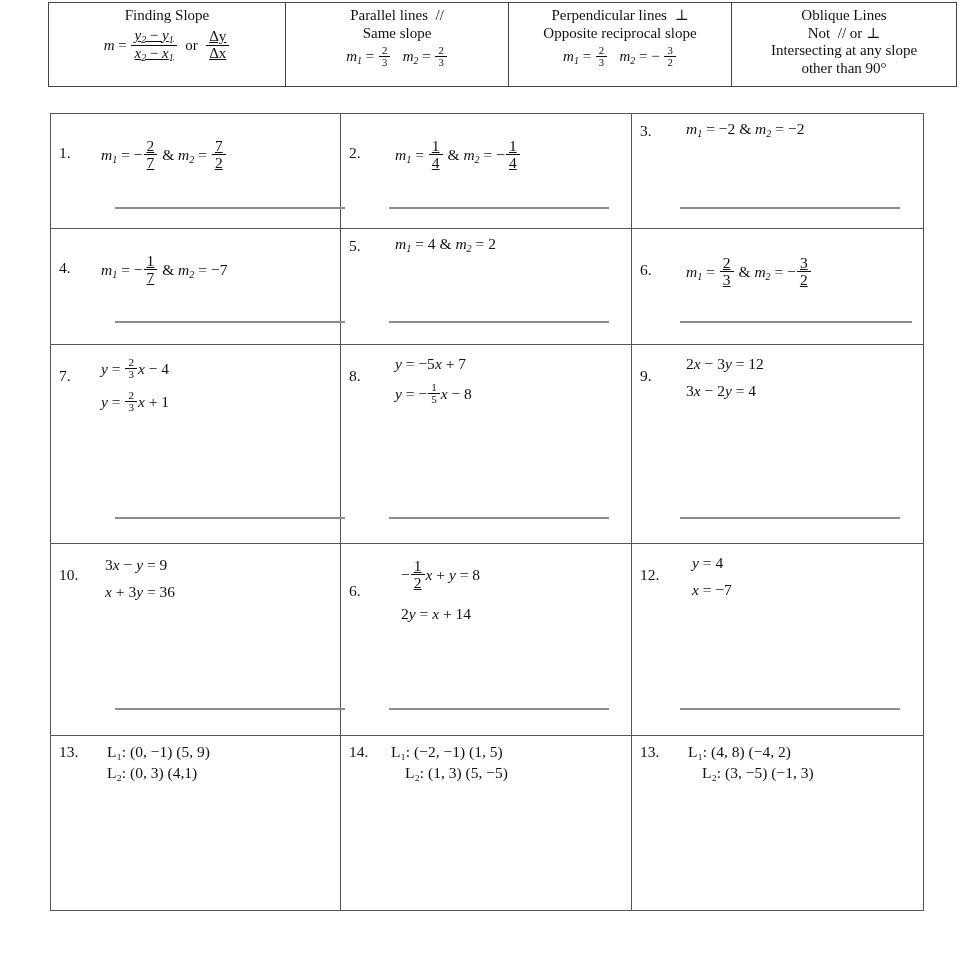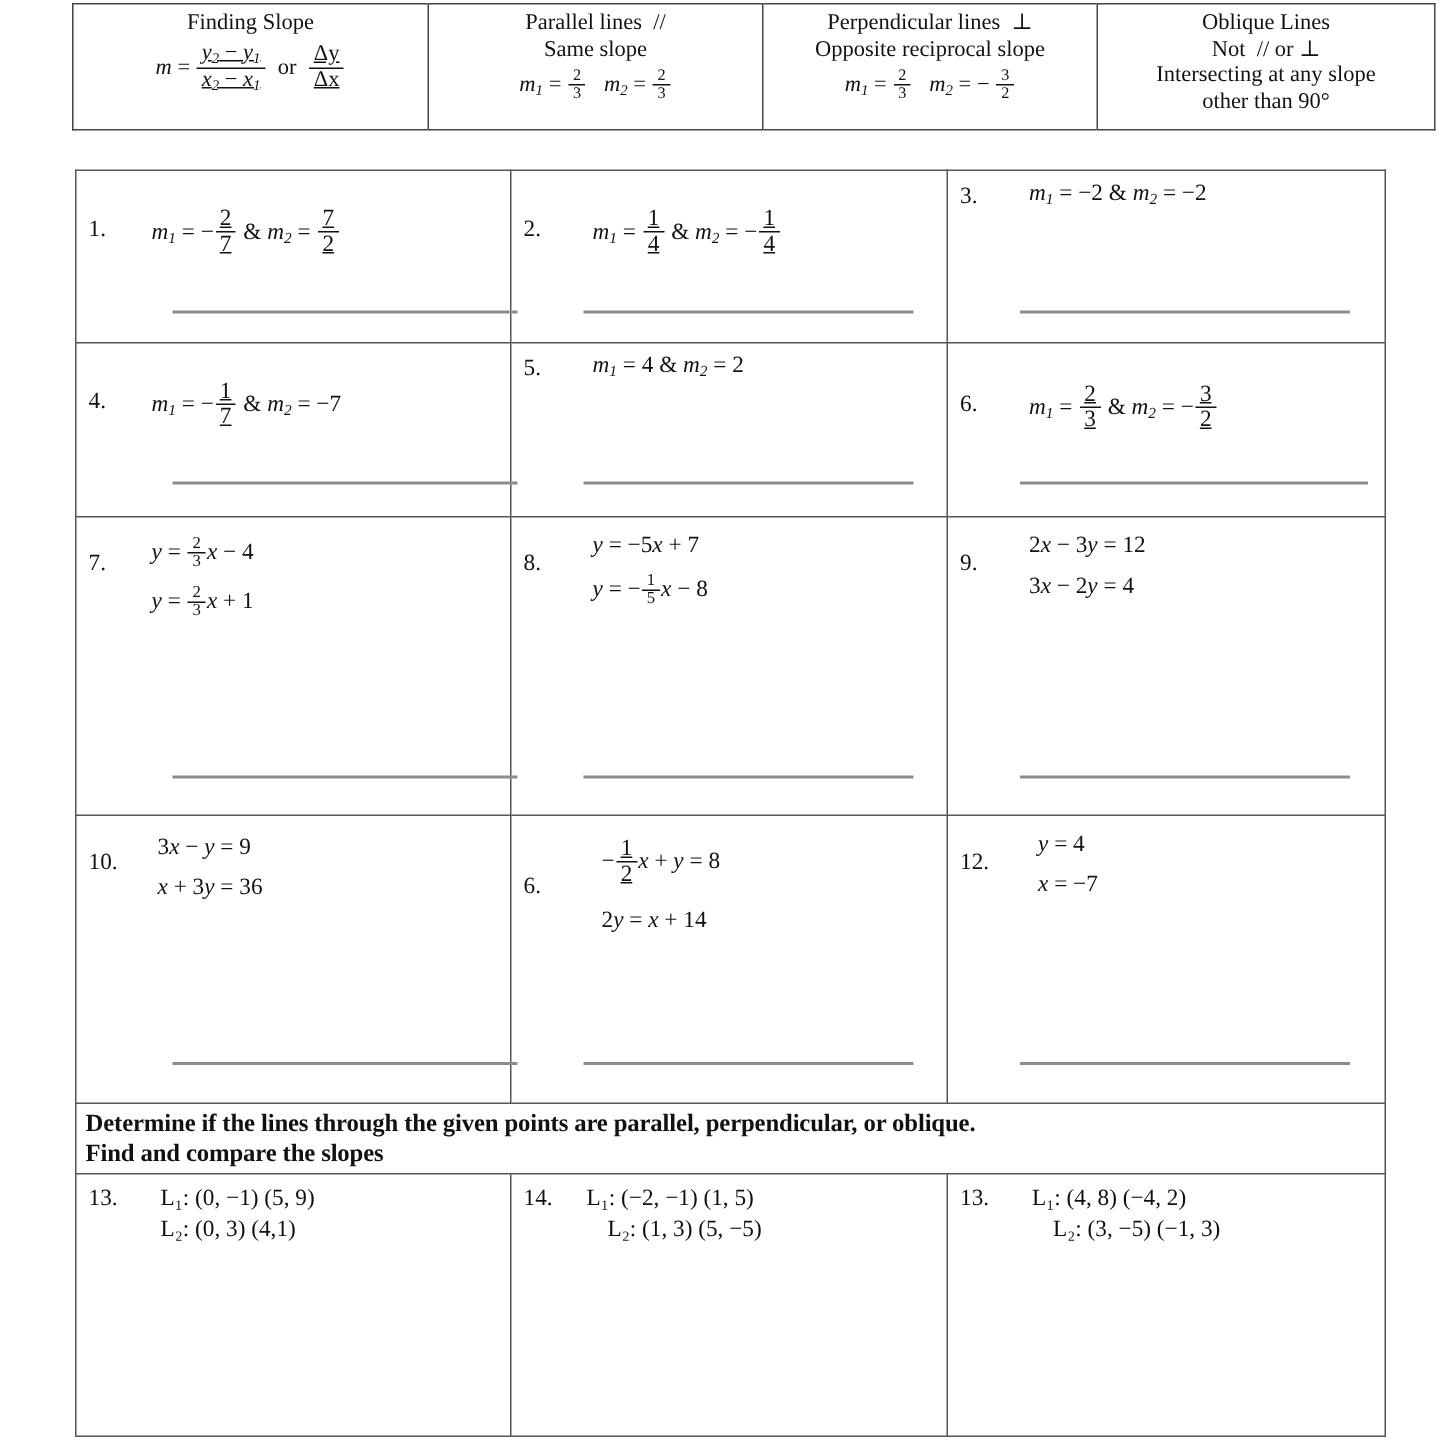--- a/index.html
+++ b/index.html
@@ -315,26 +315,20 @@
           </span>
           <span class="eqline">
             <span class="mi">x</span> = −7
           </span>
         </span>
         <span class="ansline" style="left:48px;top:164px;width:220px"></span>
       </div>
     </td>
   </tr>
 
-  <tr>
-    <td class="dir-cell" colspan="3">
-      <span class="dir-line">Determine if the lines through the given points are parallel, perpendicular, or oblique.</span>
-      <span class="dir-line">Find and compare the slopes</span>
-    </td>
-  </tr>
 
   <tr>
     <td>
       <div class="cell" style="height:168px">
         <span class="num" style="left:8px;top:7px">13.</span>
         <span class="body" style="margin-left:48px;margin-top:1px">
           <span class="ptline">L₁: (0, −1) (5, 9)</span>
           <span class="ptline" style="margin-top:3px">L₂: (0, 3) (4,1)</span>
         </span>
       </div>

